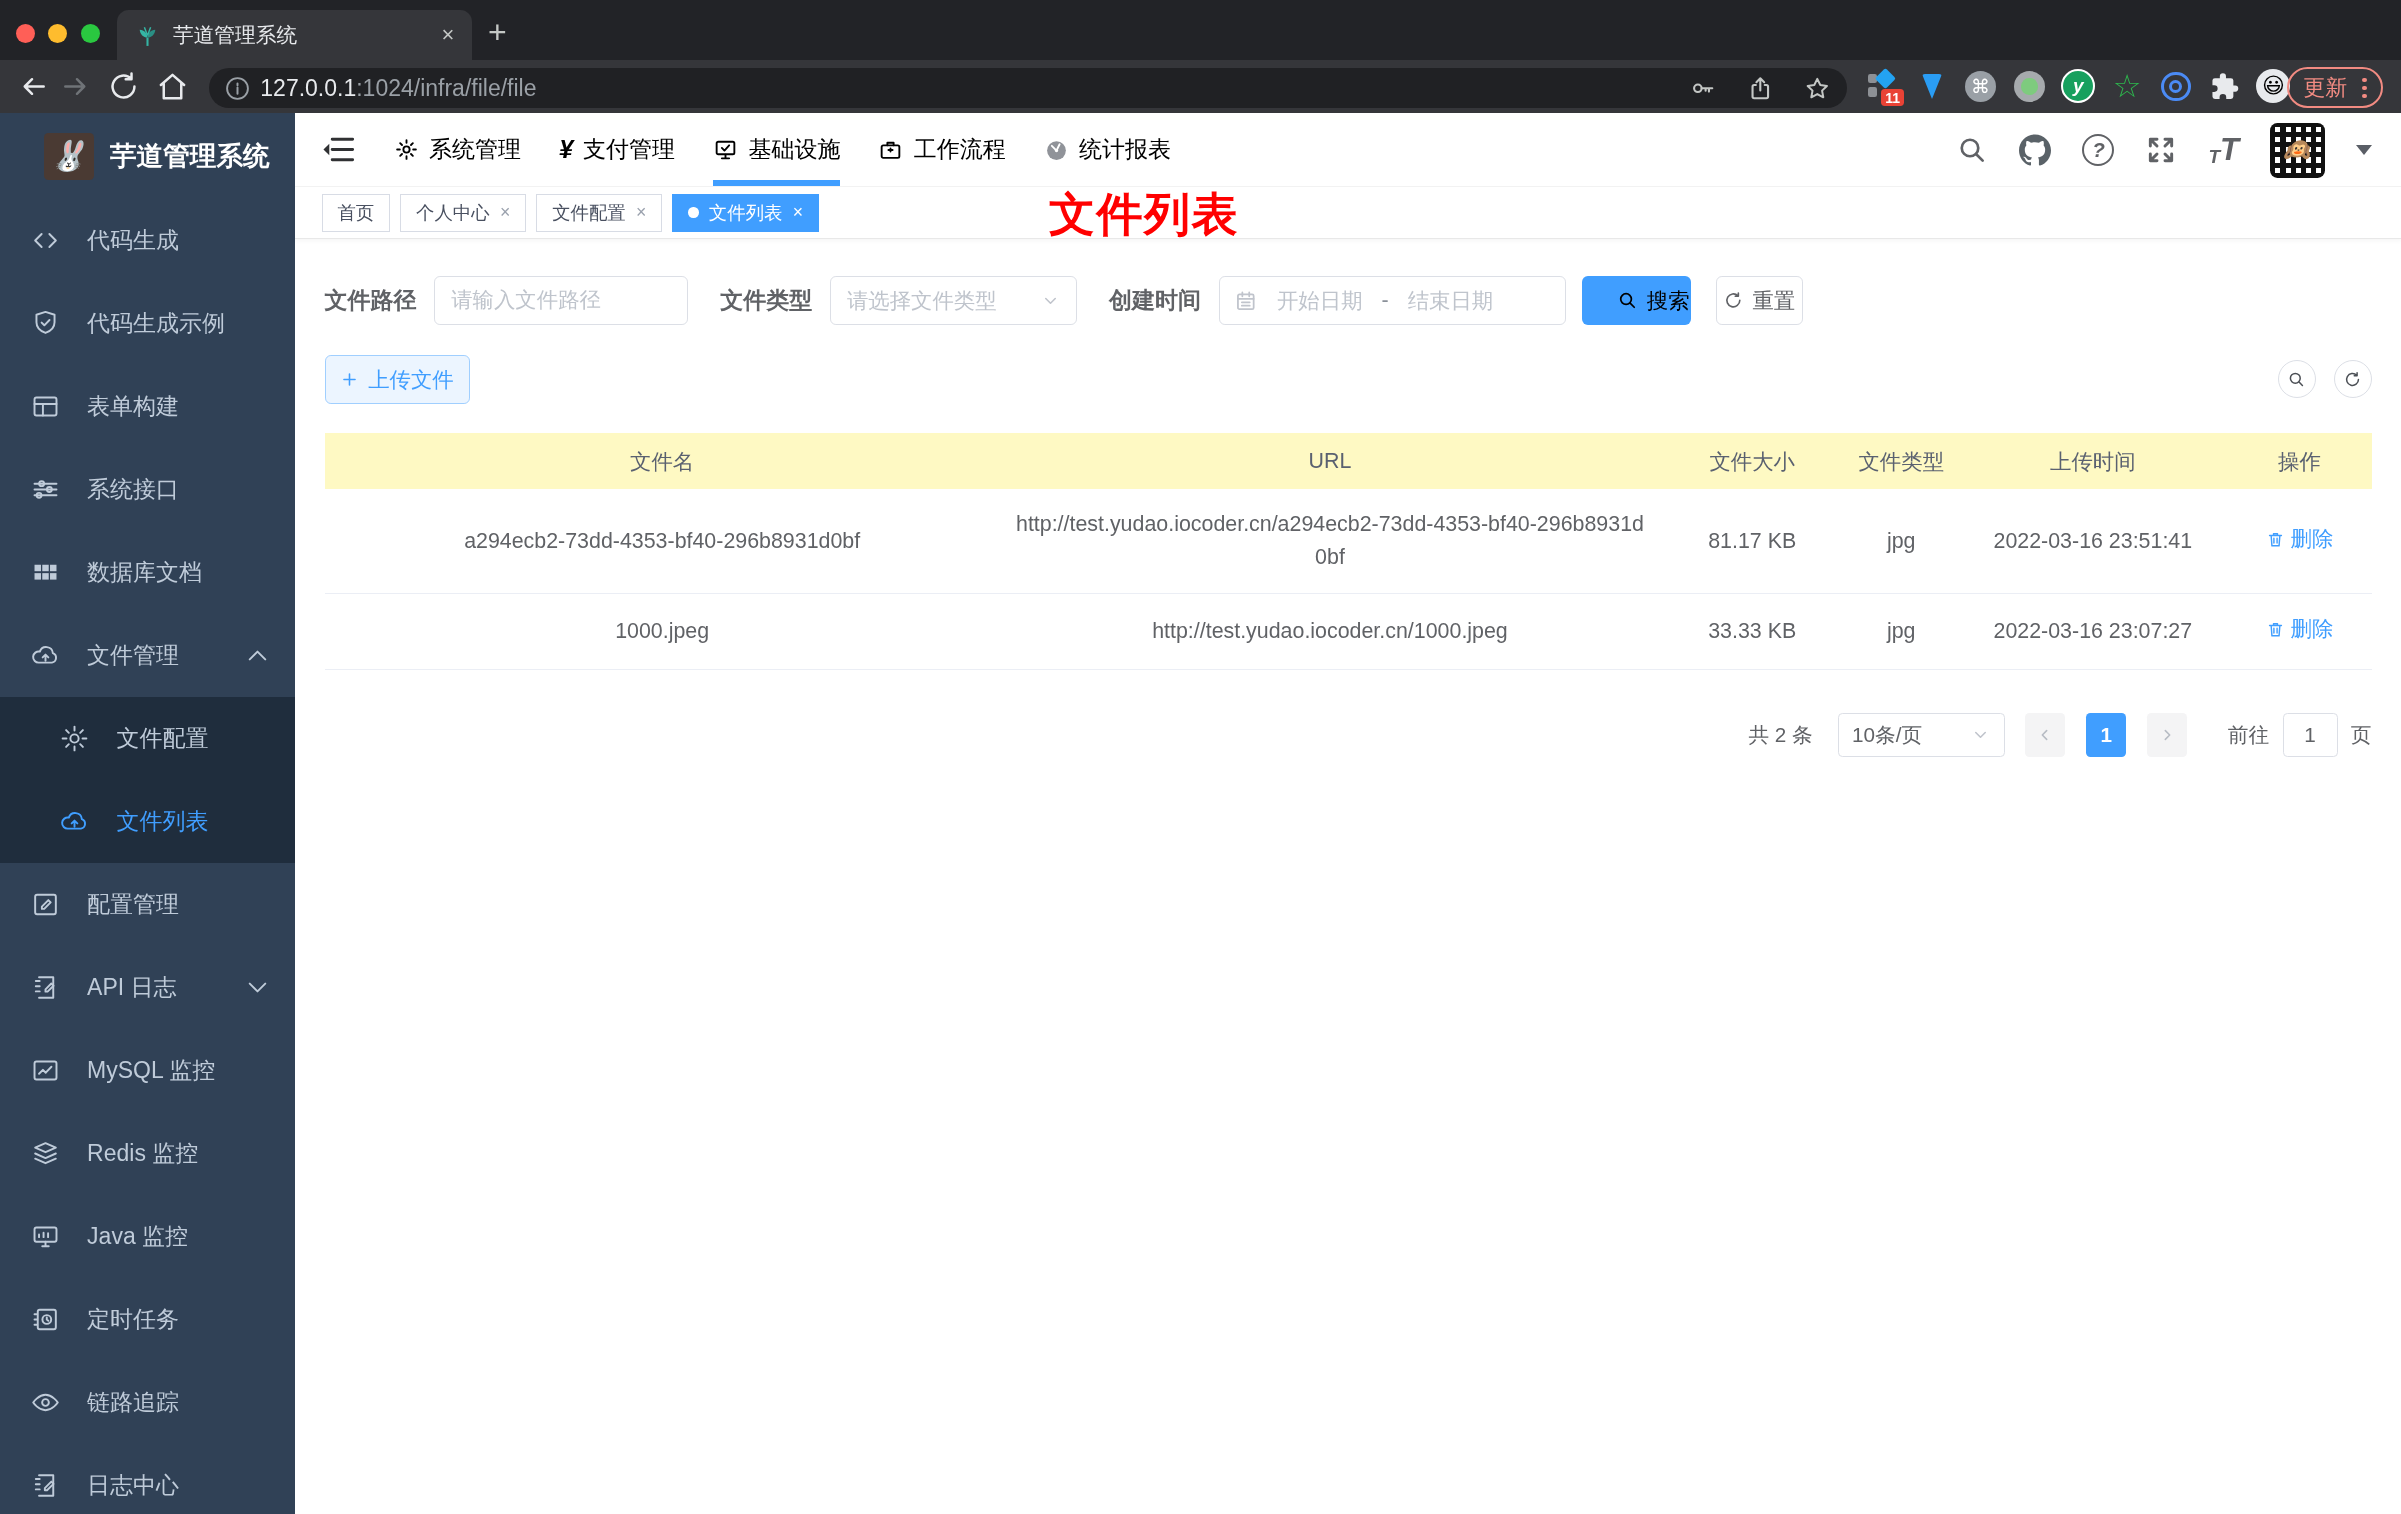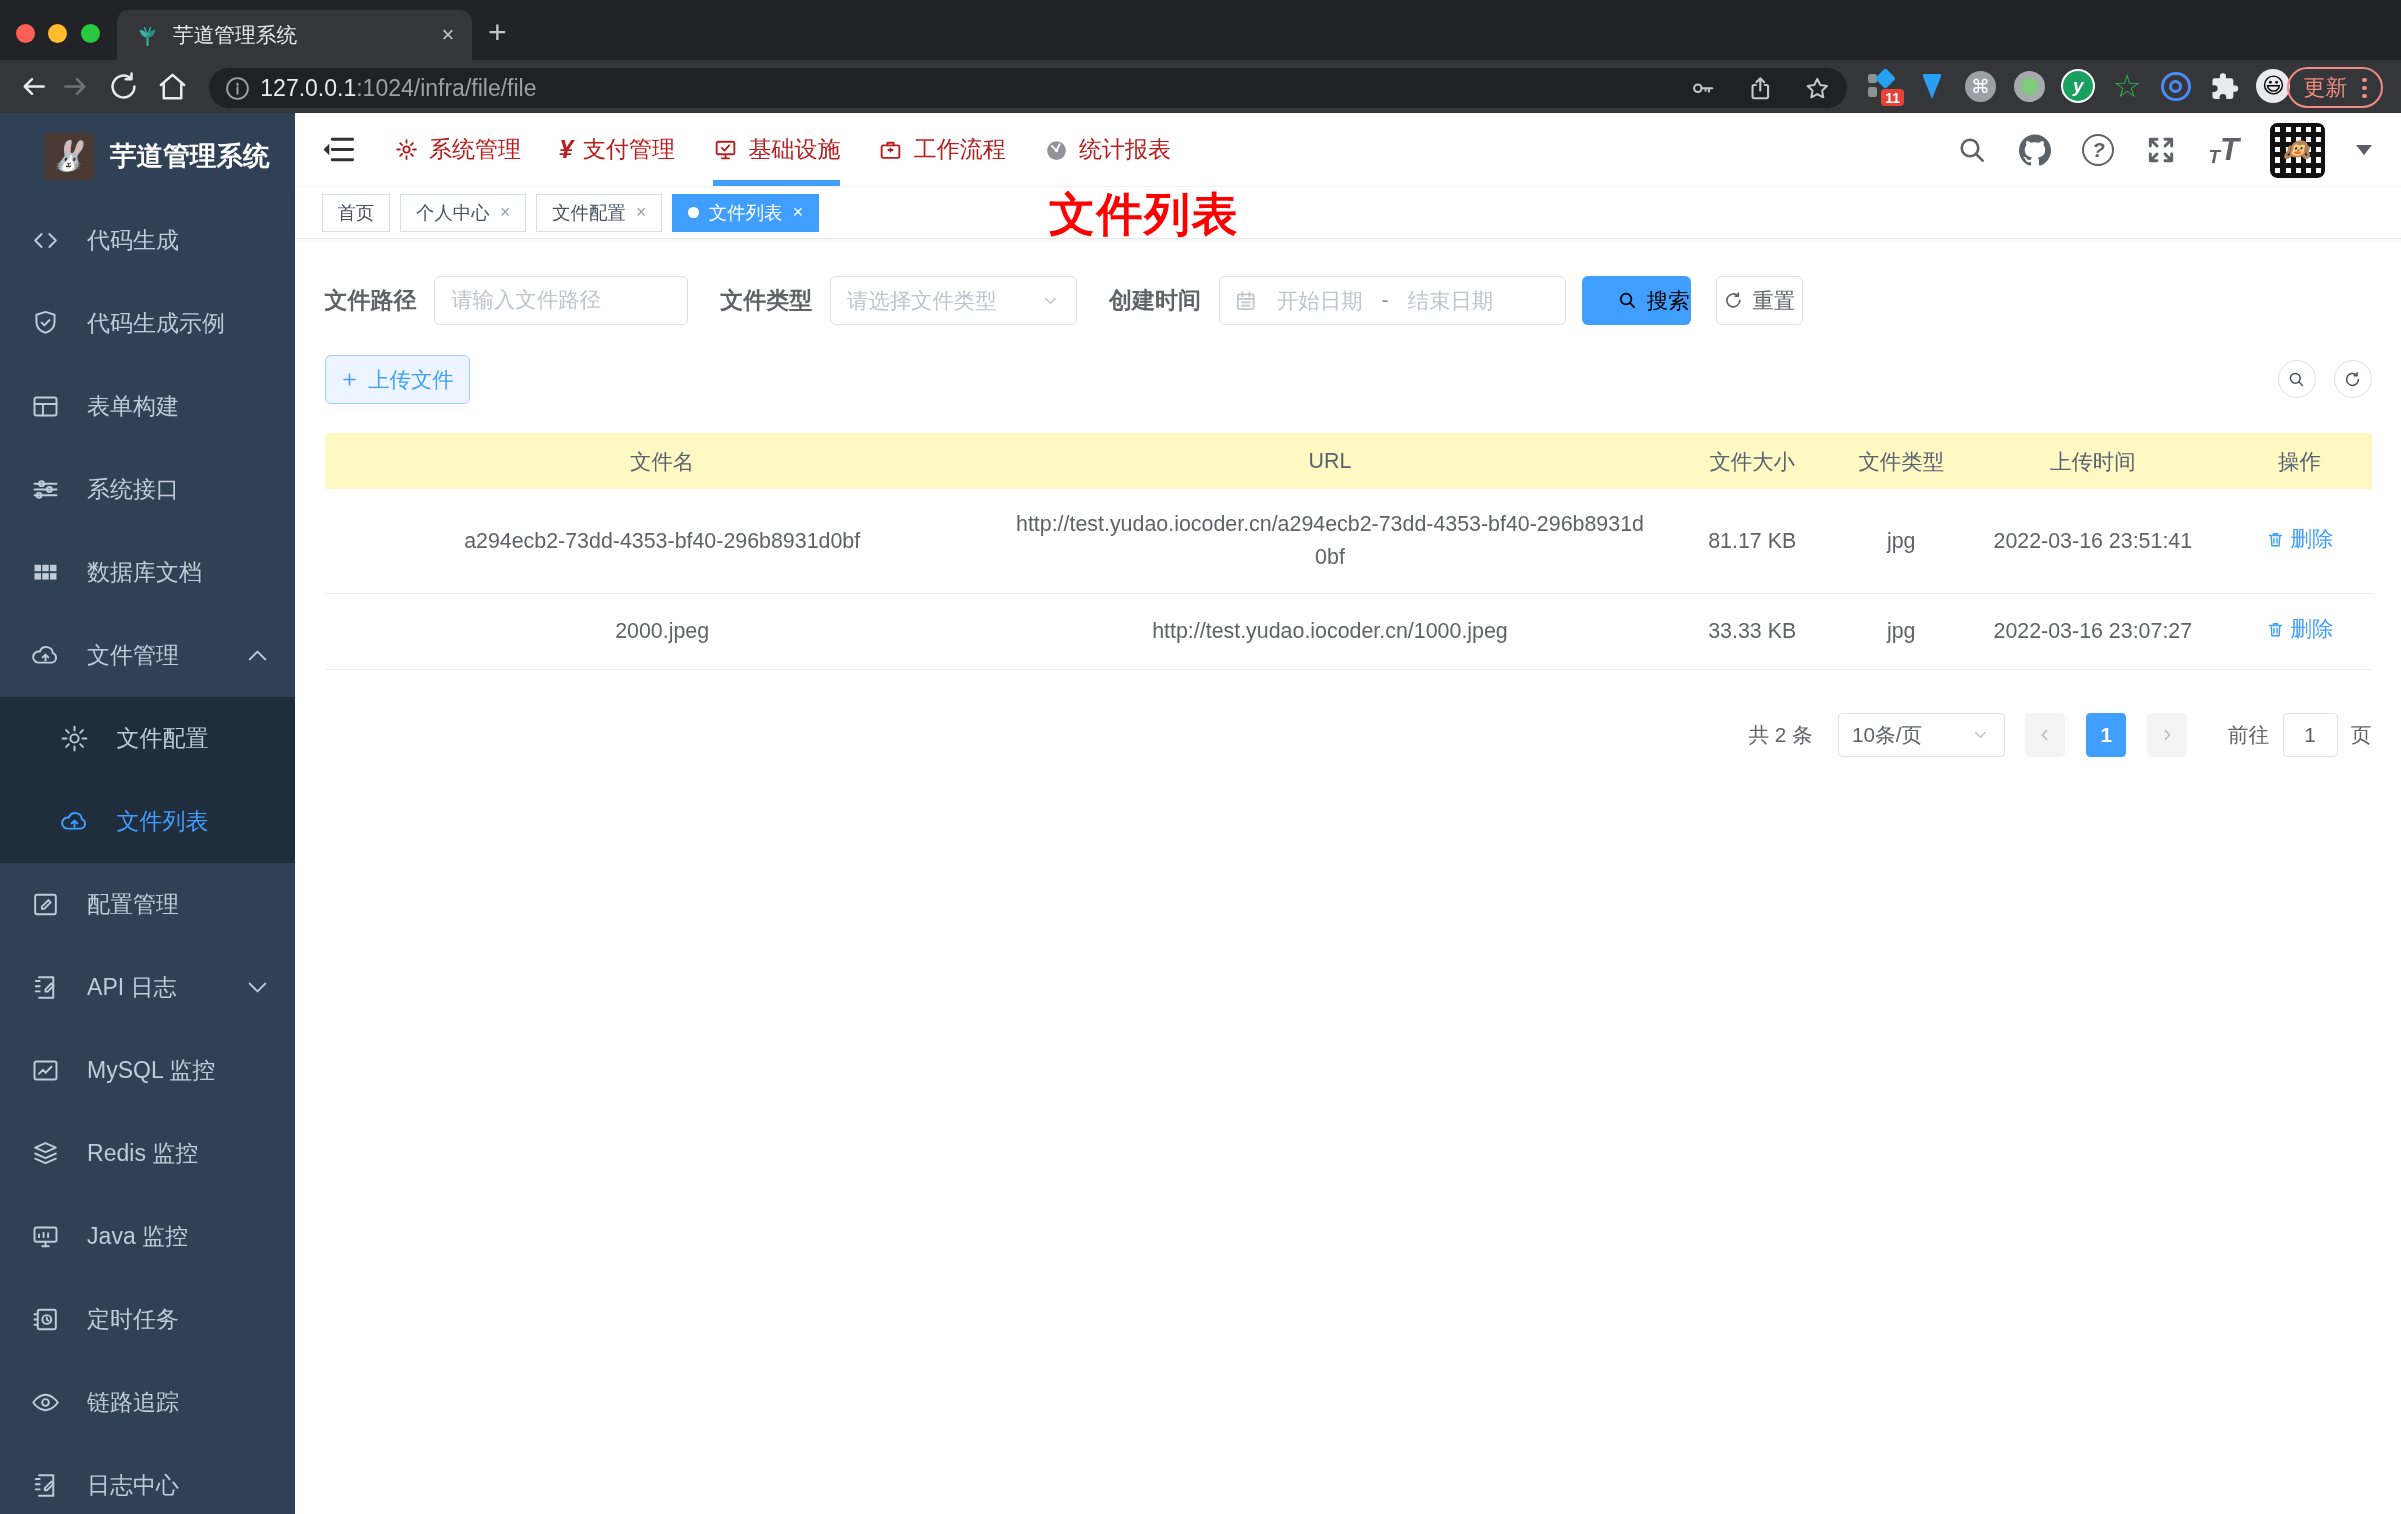--- a/index.html
+++ b/index.html
@@ -55,21 +55,21 @@
   .s-item svg { width:31px; height:31px; flex:none; }
   .s-sub { background:#1f2d3d; }
   .s-sub .s-item { padding-left:59px; }
   .s-item.active { color:#409eff; }
   .s-chev { margin-left:auto; width:19px; height:19px; }
   .si { fill:none; stroke:currentColor; stroke-width:1.5; stroke-linecap:round; stroke-linejoin:round; }
 
   .main { flex:1; position:relative; background:#fff; display:flex; flex-direction:column; }
   .app-header { height:74px; display:flex; align-items:stretch; padding-left:26.6px; position:relative; border-bottom:0.7px solid #f2f2f2; }
   .hamb { align-self:center; width:35px; height:35px; margin-right:37px; }
-  .hmenu { display:flex; align-items:center; gap:10.3px; color:#b91c1c; font-size:23px; margin-right:38px; position:relative; cursor:pointer; }
+  .hmenu { display:flex; align-items:center; gap:10.3px; color:#000000; font-size:23px; margin-right:38px; position:relative; cursor:pointer; }
   .hmenu svg { width:25px; height:25px; }
   .hmenu .yen::before { content:"¥"; font-size:25px; font-weight:700; }
   .hmenu.active::after { content:""; position:absolute; left:0; right:0; bottom:0; height:5.9px; background:#409eff; }
   .hdr-right { position:absolute; right:29.5px; top:0; height:74px; display:flex; align-items:center; gap:31px; color:#606266; }
   .hdr-right svg { width:32px; height:32px; }
   .help-ico { width:32px; height:32px; border:2.2px solid #606266; border-radius:50%; display:flex; align-items:center; justify-content:center; font-size:20.7px; font-weight:700; }
   .help-ico::before { content:"?"; }
   .fontsize-ico { display:flex; align-items:flex-end; font-weight:700; }
   .fontsize-ico::before { content:"T"; font-size:19px; }
   .fontsize-ico::after { content:"T"; font-size:31px; }
@@ -538,21 +538,21 @@
               <td>
                 <a class="del-link">
                   <svg class="si" viewBox="0 0 24 24" style="stroke-width:1.8">
                       <path d="M4.5 7h15M9.5 7V4.8h5V7M6.5 7l1 13h9l1-13M10 10.5v6M14 10.5v6"></path>
                     </svg>
                   <span>删除</span>
                 </a>
               </td>
             </tr>
             <tr>
-              <td>2000.jpeg</td>
+              <td>1000.jpeg</td>
               <td>http://test.yudao.iocoder.cn/1000.jpeg</td>
               <td>33.33 KB</td>
               <td>jpg</td>
               <td>2022-03-16 23:07:27</td>
               <td>
                 <a class="del-link">
                   <svg class="si" viewBox="0 0 24 24" style="stroke-width:1.8">
                       <path d="M4.5 7h15M9.5 7V4.8h5V7M6.5 7l1 13h9l1-13M10 10.5v6M14 10.5v6"></path>
                     </svg>
                   <span>删除</span>

